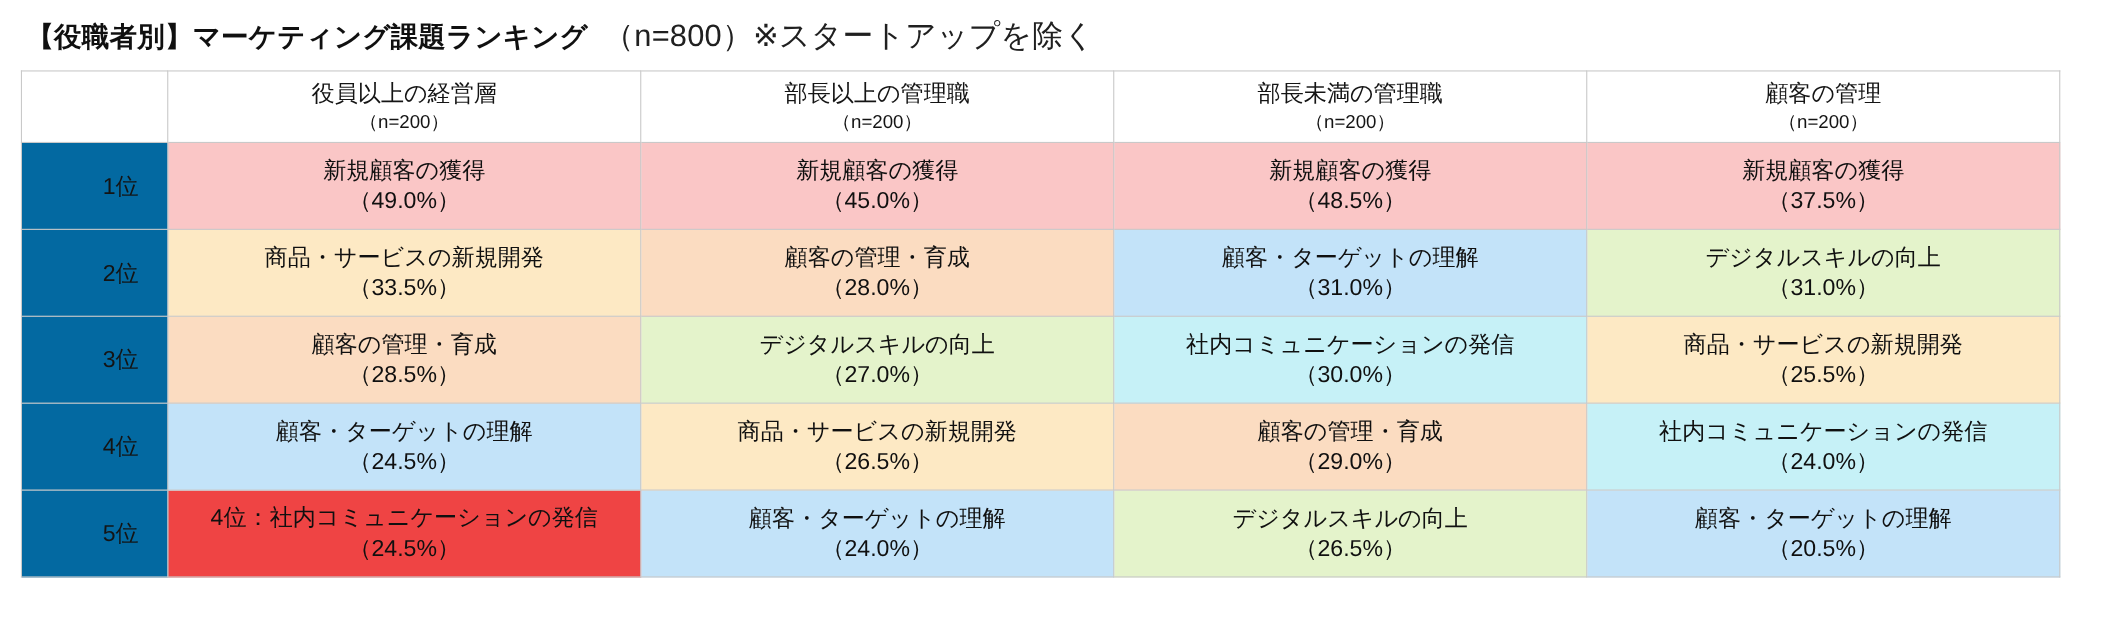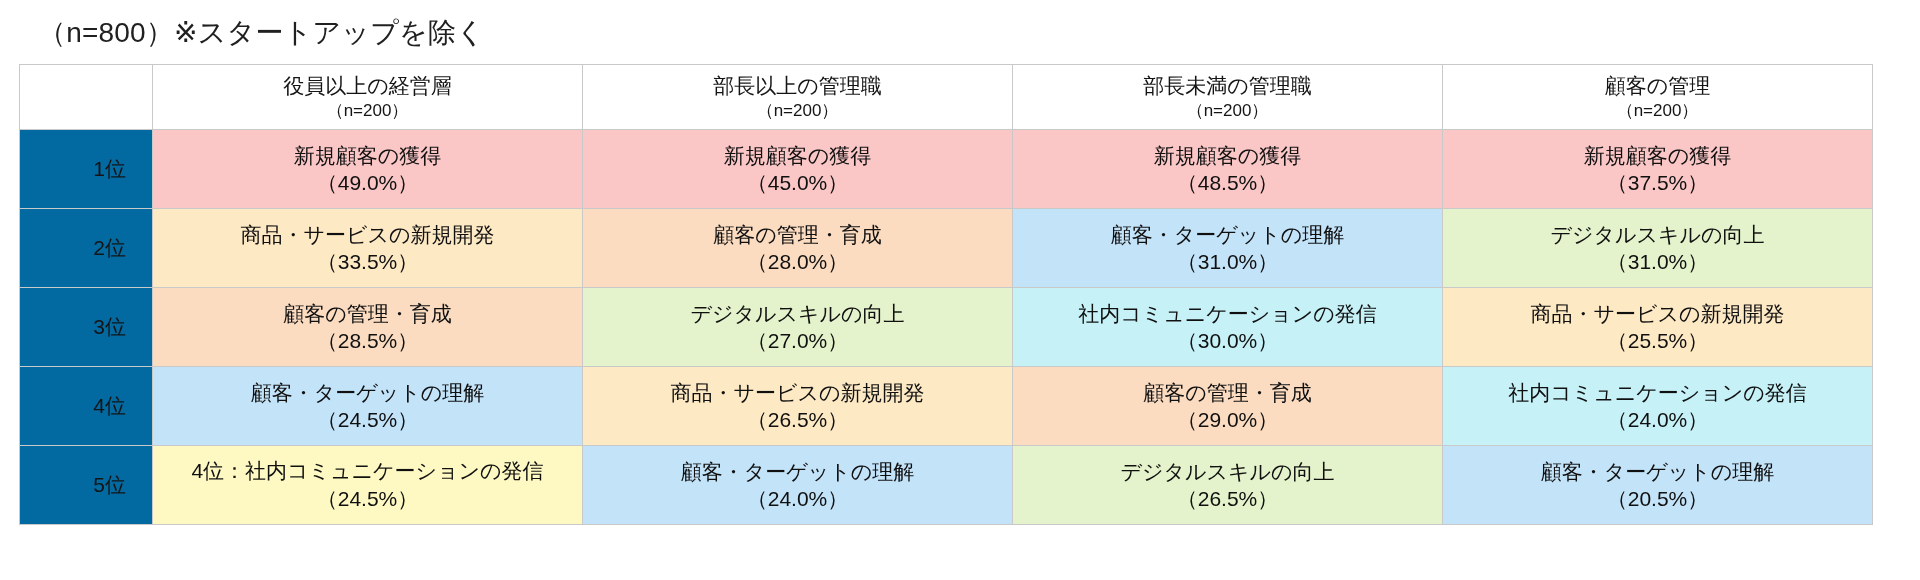--- a/index.html
+++ b/index.html
@@ -91,20 +91,21 @@
   .cell-label { display: block; }
   .cell-pct { display: block; }
   .cell-combined { display: block; line-height: 1.32; }
 </style>
 </head>
 <body>
 
 <div class="page">
 
   <div class="title-bar">
+    <span class="title-main">【役職者別】マーケティング課題ランキング</span>
     <span class="title-sub">（n=800）※スタートアップを除く</span>
   </div>
 
   <div class="table-wrap">
     <table class="rank-table">
       <colgroup>
         <col class="rank-col">
         <col class="data-col">
         <col class="data-col">
         <col class="data-col">
@@ -203,21 +204,21 @@
               <span class="cell-label">顧客の管理・育成</span>
               <span class="cell-pct">（29.0%）</span>
             </td>
             <td class="data-cell" style="background: rgb(198, 241, 247);">
               <span class="cell-label">社内コミュニケーションの発信</span>
               <span class="cell-pct">（24.0%）</span>
             </td>
           </tr>
           <tr>
             <td class="rank-cell">5位</td>
-            <td class="data-cell" style="background: #fef9c3;">
+            <td class="data-cell" style="background: #ef4444;">
               <span class="cell-combined">4位：社内コミュニケーションの発信（24.5%）</span>
             </td>
             <td class="data-cell" style="background: rgb(195, 227, 249);">
               <span class="cell-label">顧客・ターゲットの理解</span>
               <span class="cell-pct">（24.0%）</span>
             </td>
             <td class="data-cell" style="background: rgb(228, 243, 203);">
               <span class="cell-label">デジタルスキルの向上</span>
               <span class="cell-pct">（26.5%）</span>
             </td>

